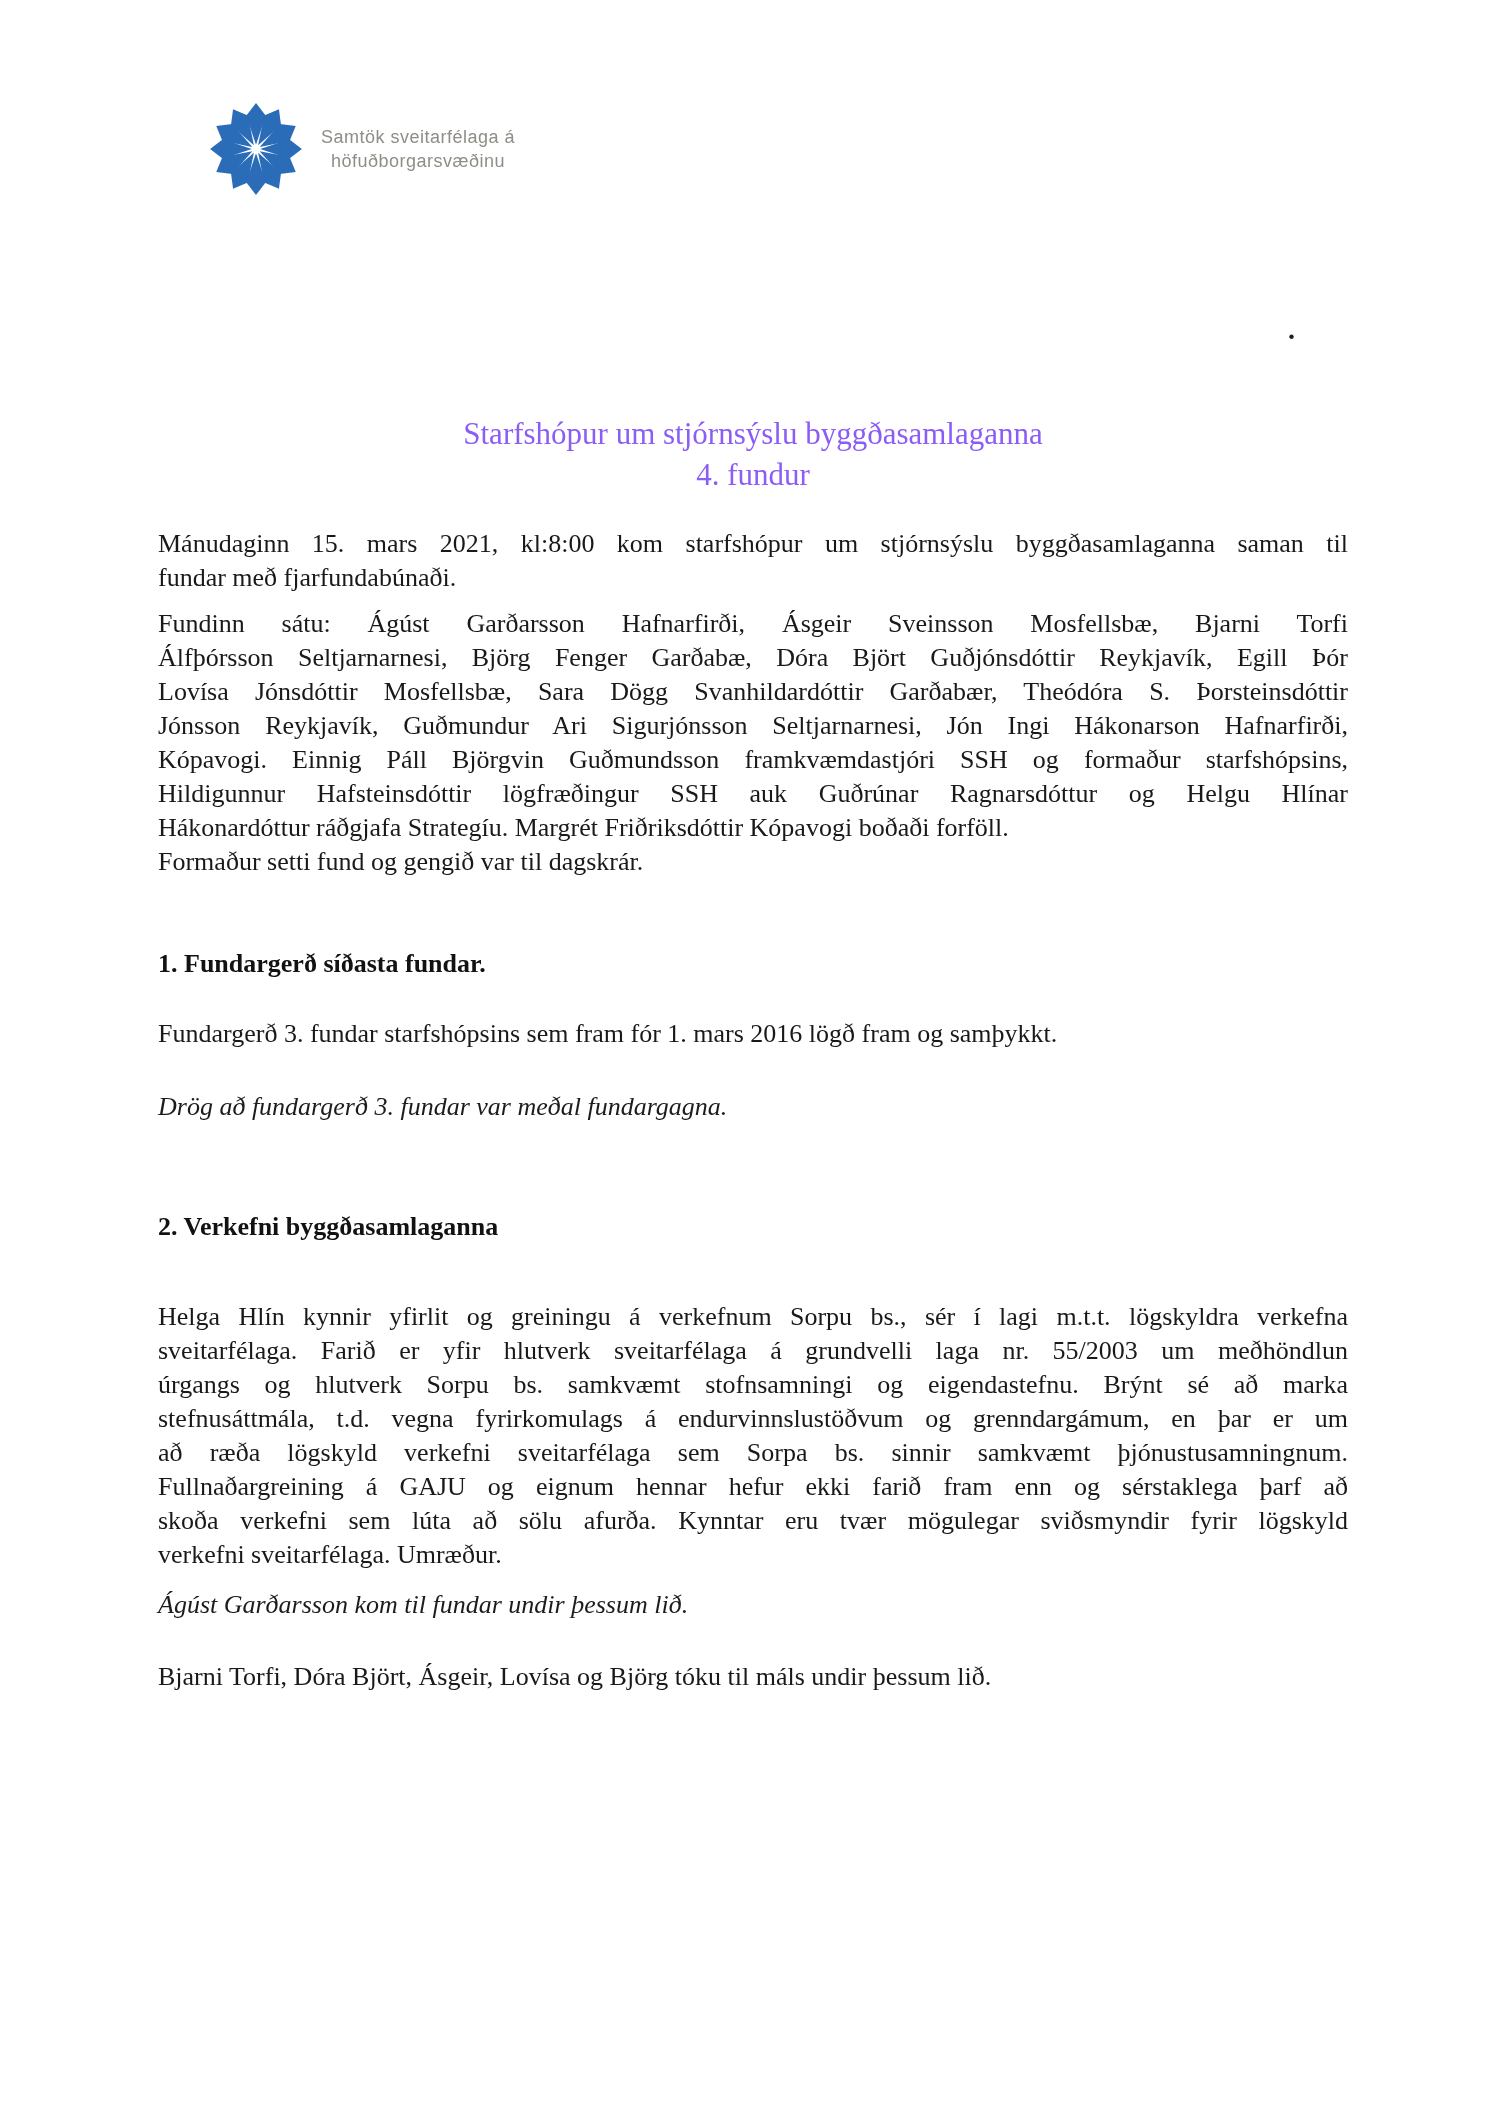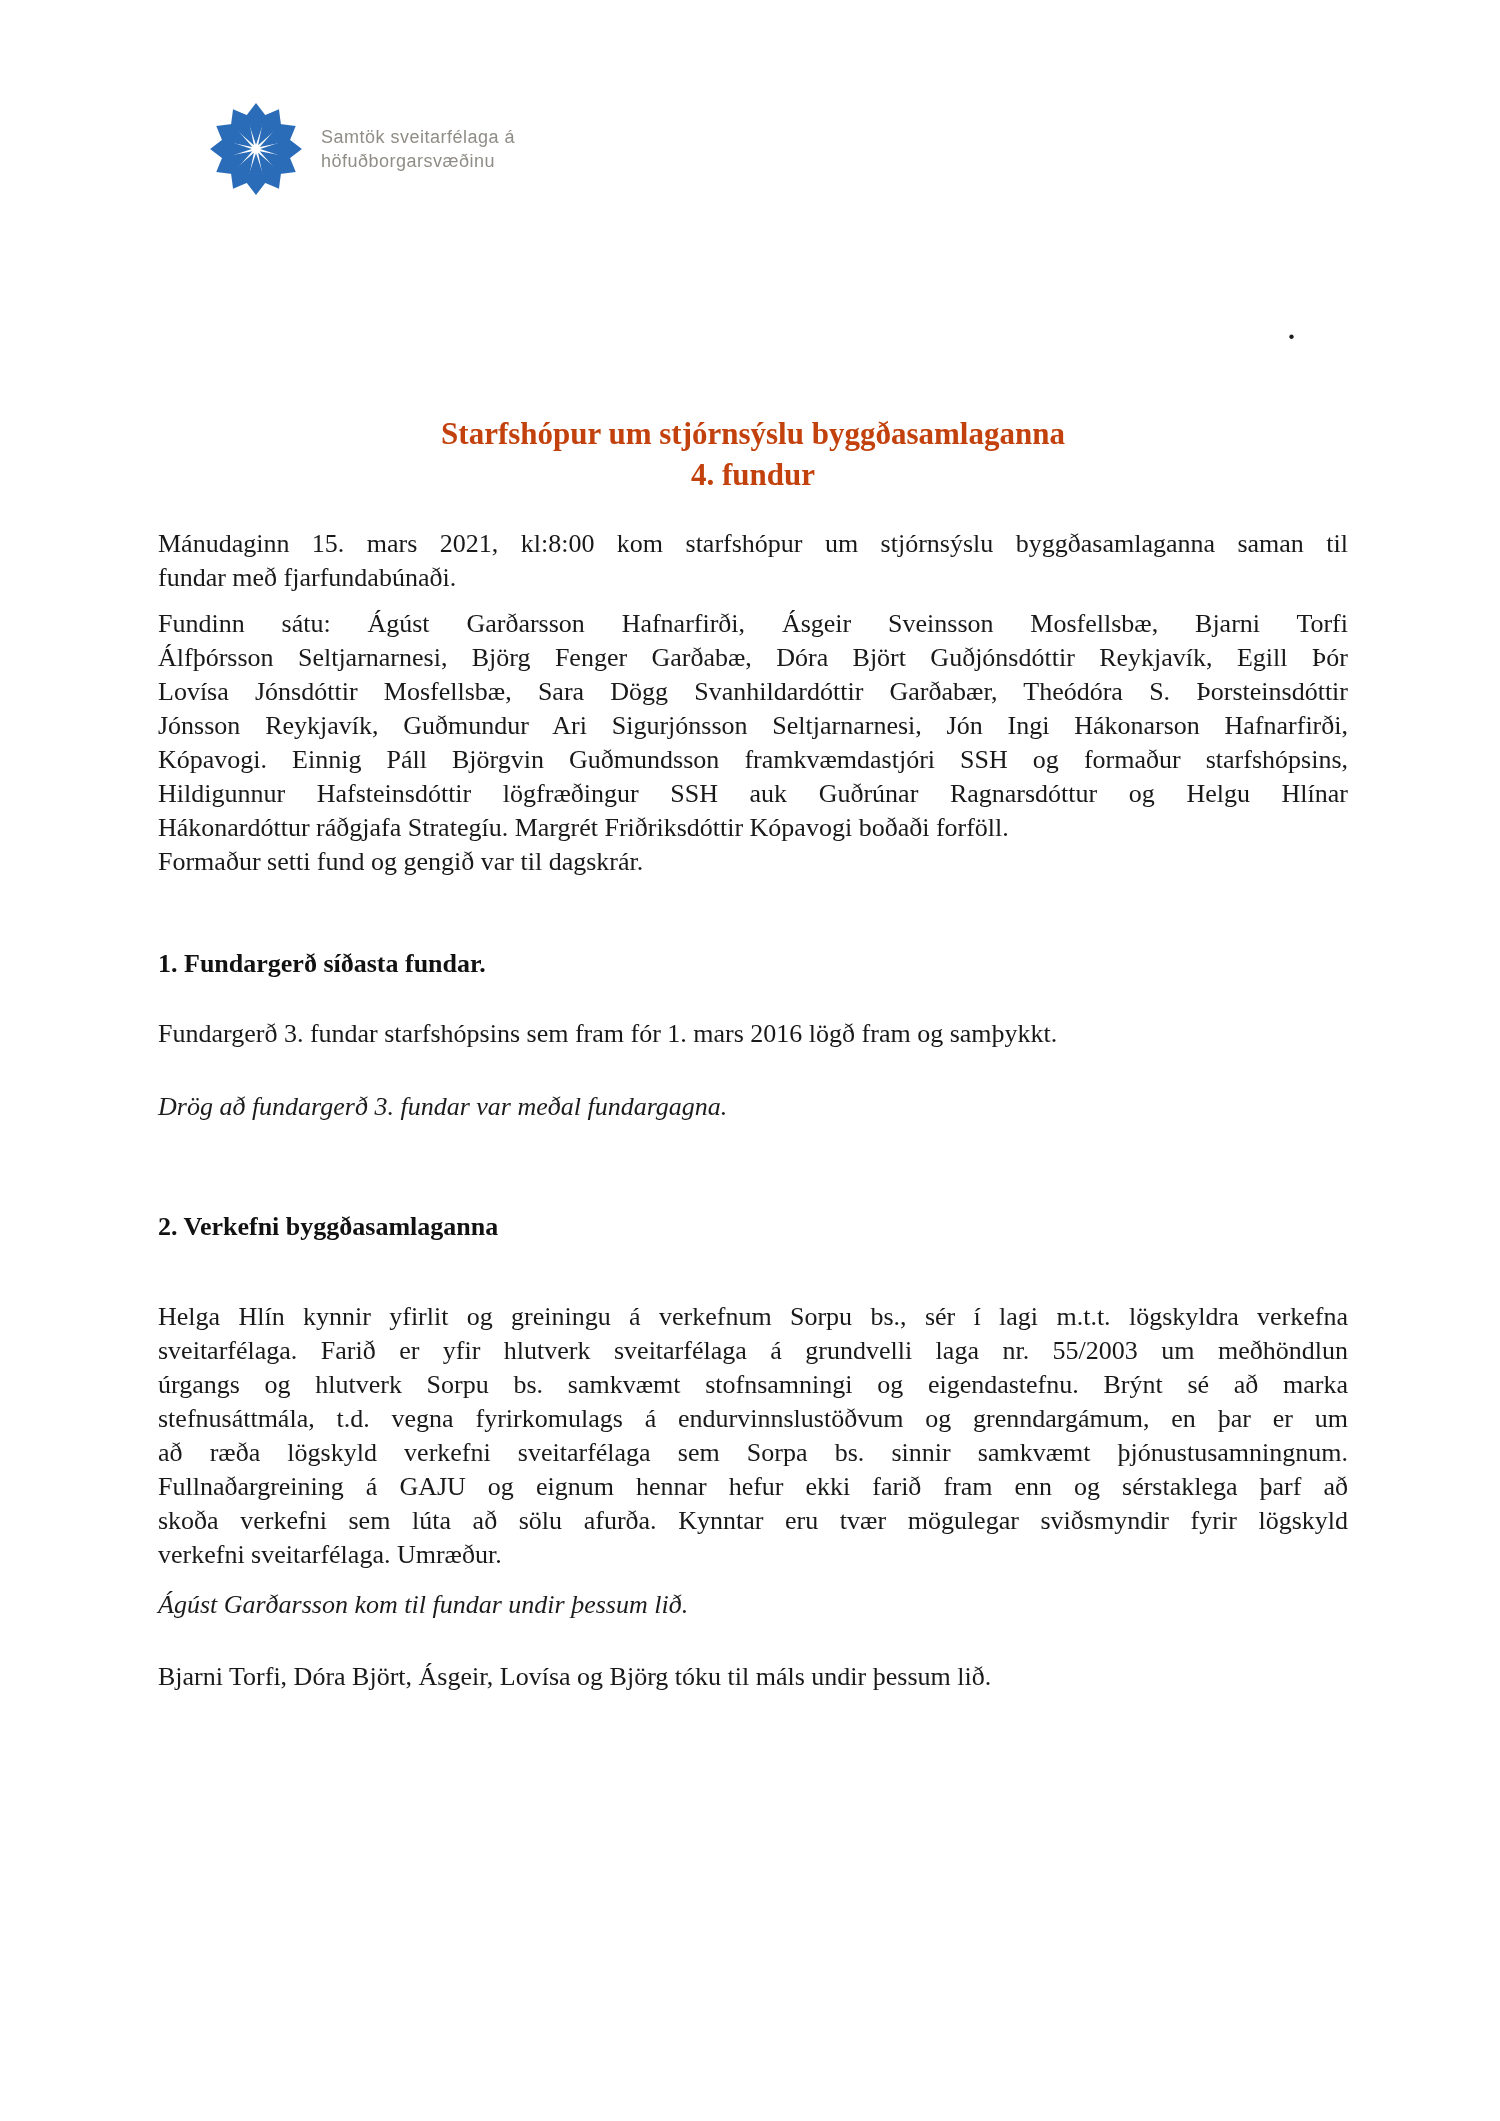--- a/index.html
+++ b/index.html
@@ -16,20 +16,21 @@
     font-family: "Liberation Serif", serif;
     color: #161616;
   }
   
   #logo-block {
     position: absolute;
     left: 205px;
     top: 98px;
     display: flex;
     align-items: center;
+    text-align: center;
   }
   #logo-mark {
     width: 102px;
     height: 102px;
     flex: 0 0 auto;
   }
   #logo-text {
     margin-left: 14px;
     font-family: "Liberation Sans", sans-serif;
     font-size: 18px;
@@ -40,24 +41,24 @@
   
   .doc {
     position: absolute;
     left: 158px;
     top: 0;
     width: 1190px;
   }
   #title {
     margin-top: 413px;
     text-align: center;
-    font-weight: bold;
+    font-weight: normal;
     font-size: 31px;
     line-height: 41px;
-    color: #c2410c;
+    color: #8b5cf6;
   }
   
   .para {
     font-size: 26px;
     line-height: 34px;
     color: #191919;
   }
   .line { text-align: left; }
   .line.just {
     text-align: justify;

